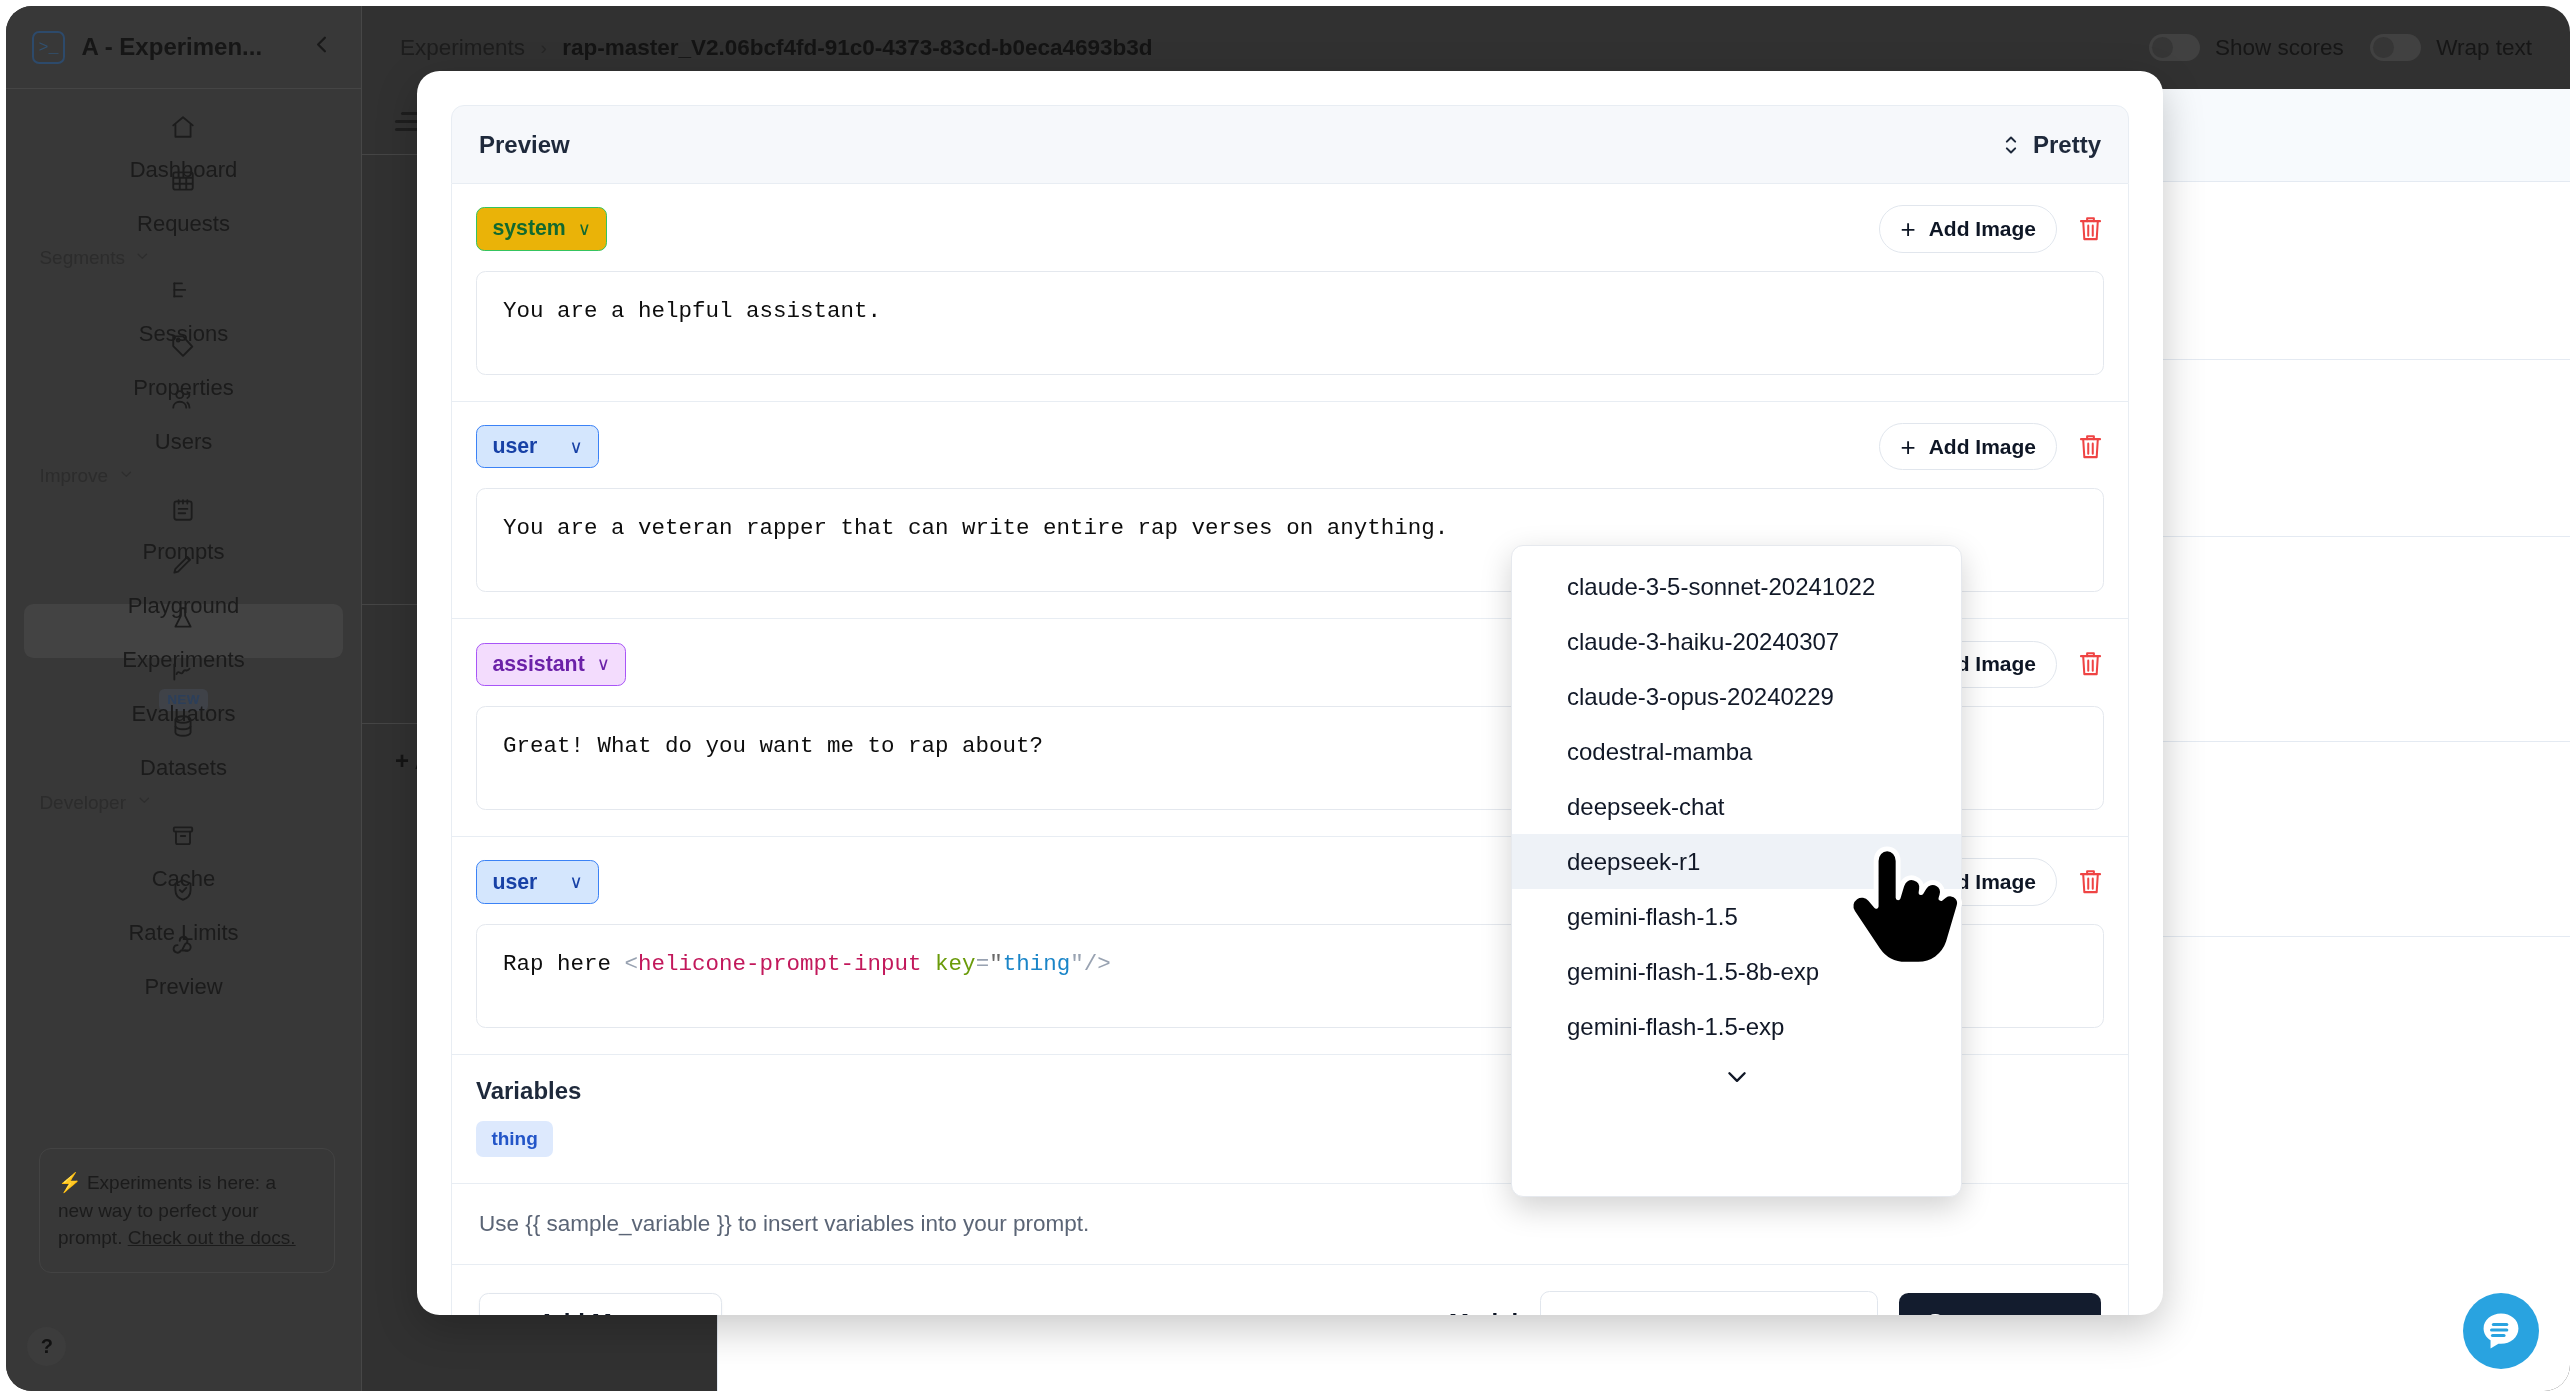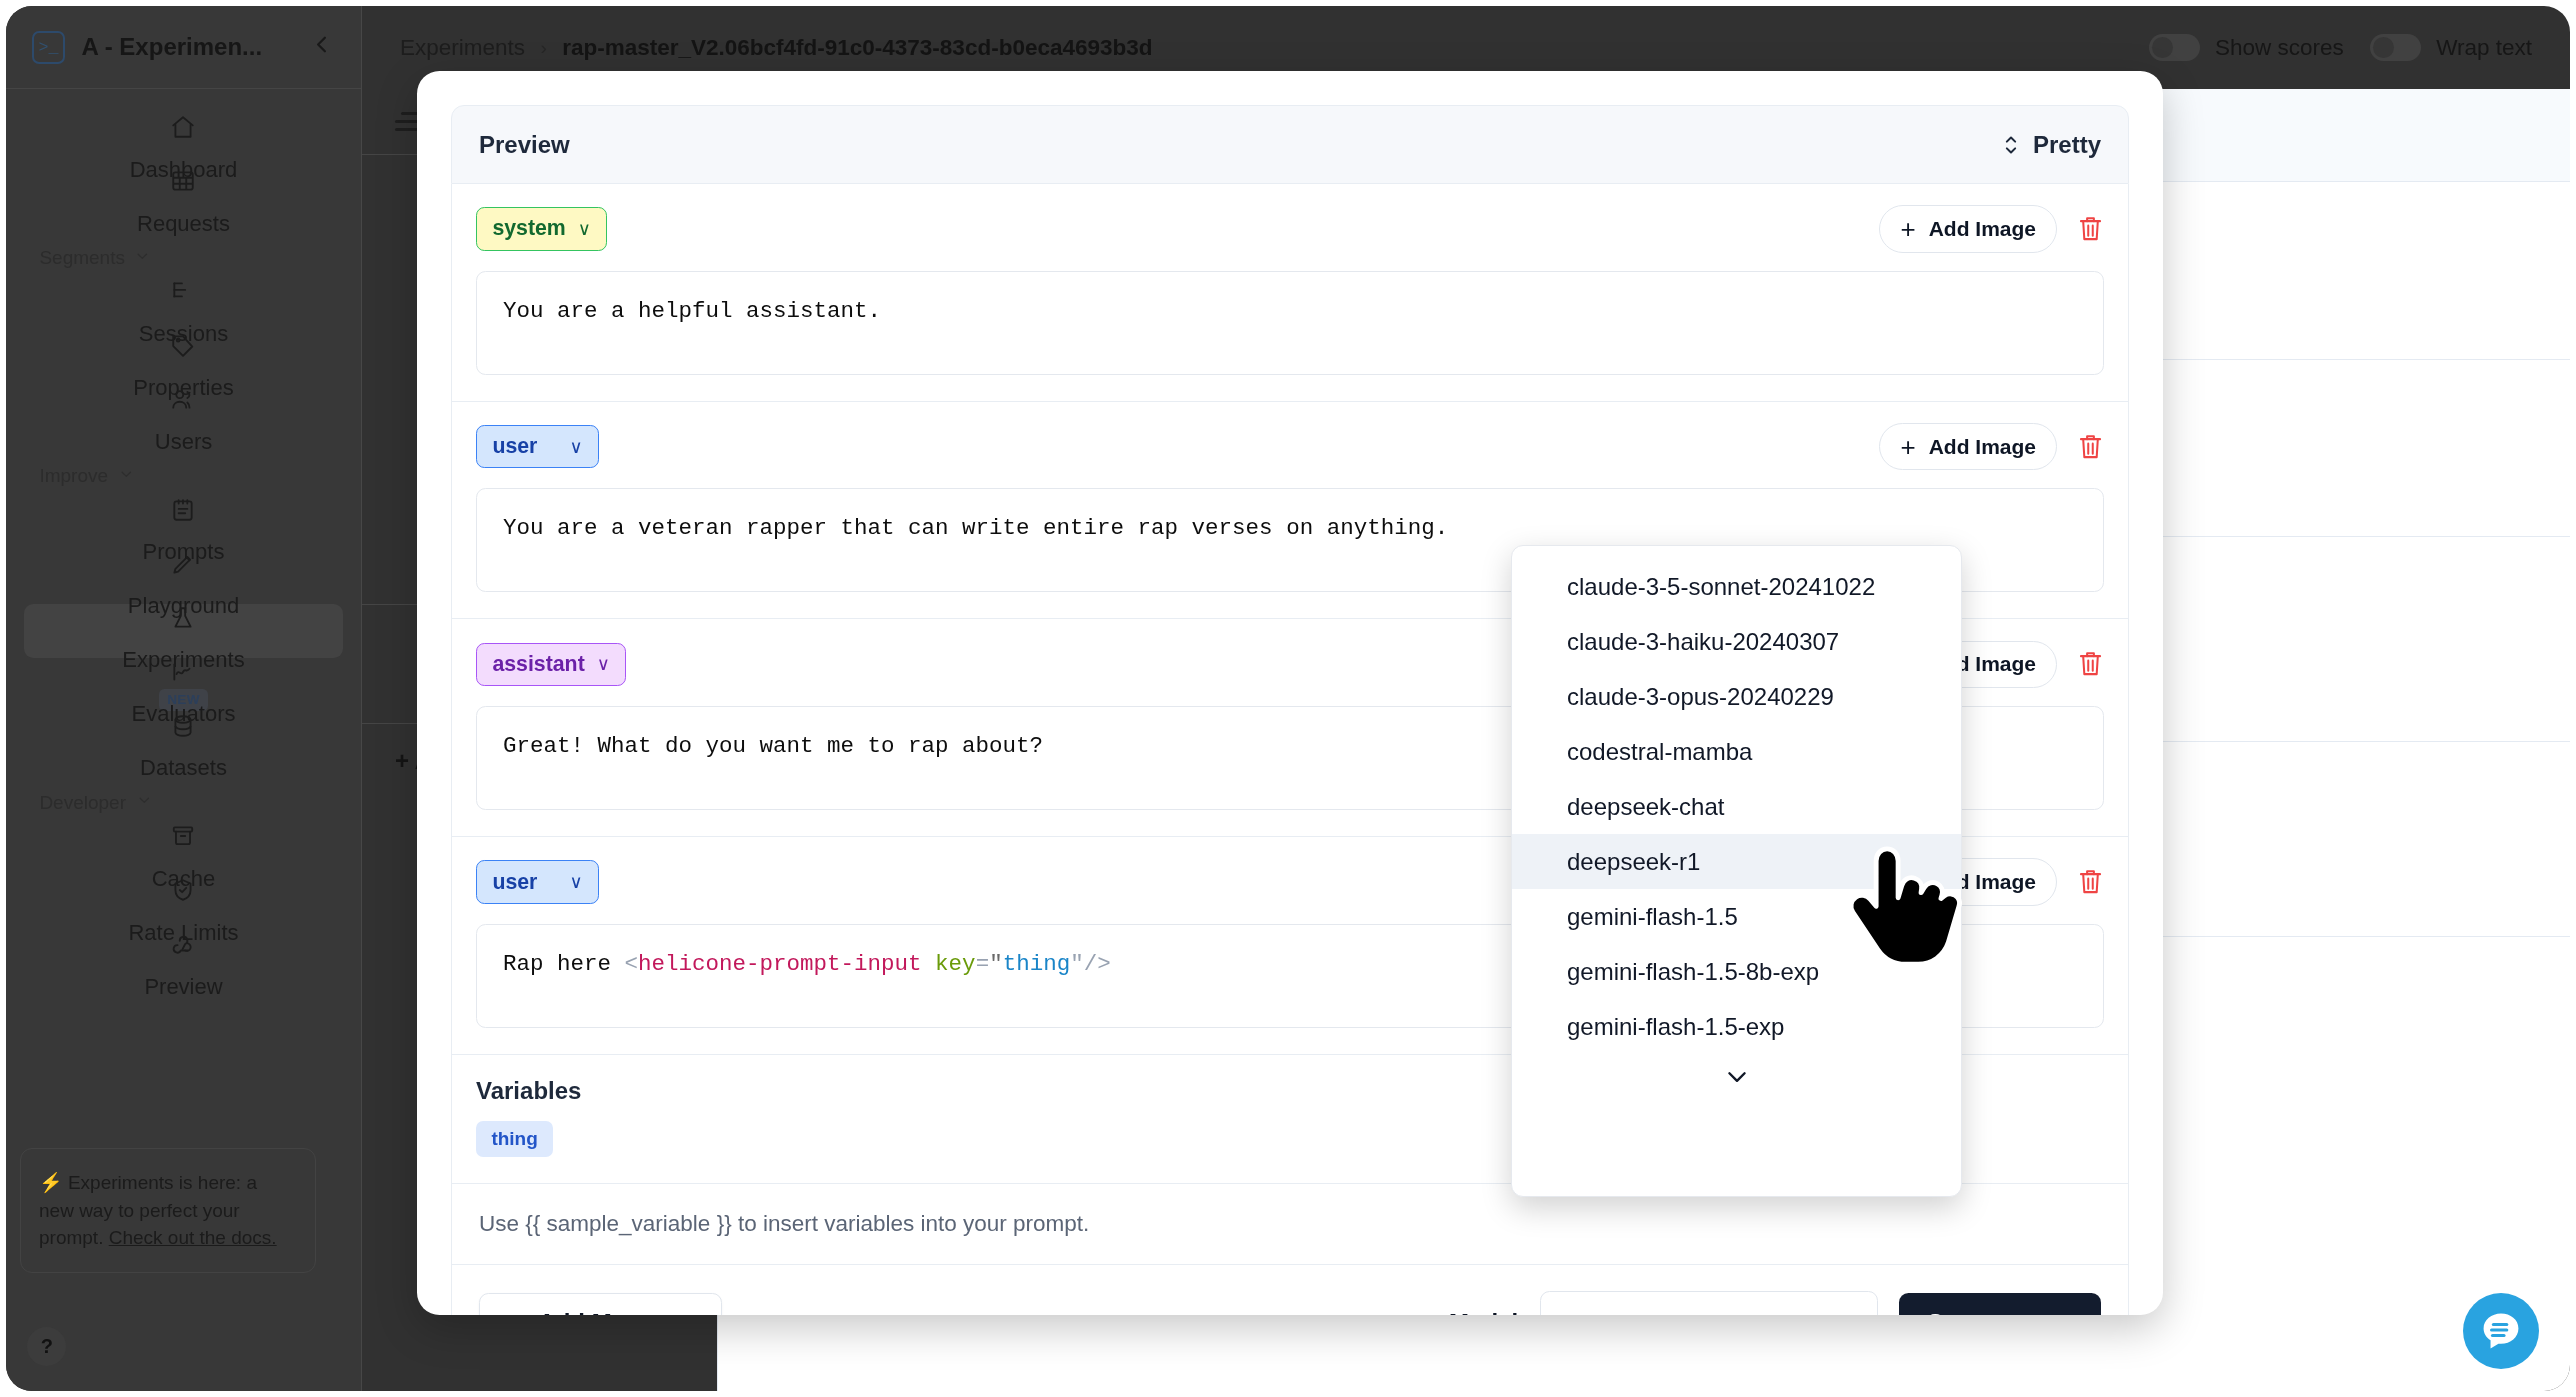--- a/index.html
+++ b/index.html
@@ -80,21 +80,21 @@
     padding: 3.6px 8.3px; border-radius: 5.3px;
     letter-spacing: 0.3px;
   }
   .sb-group {
     display: flex; align-items: center; gap: 9.5px;
     padding: 26px 15.4px 8.3px 15.4px;
     color: #2c2c2c; font-size: 19px;
   }
   .sb-group .chev { font-size: 15.4px; opacity: .85; }
   .sb-callout {
-    position: absolute; left: 14px; bottom: 118px;
+    position: absolute; left: 33px; bottom: 118px;
     width: 296px;
     border: 1.2px solid #434343;
     border-radius: 12px;
     padding: 20px 18px;
     color: #1b1b1b; font-size: 19px; line-height: 1.45;
   }
   .sb-callout .bolt { color: #6d6328; }
   .sb-callout a {
     color: #1b1b1b; text-decoration: underline;
   }
@@ -215,21 +215,21 @@
     margin-bottom: 18px;
   }
   .role {
     display: inline-flex; align-items: center; gap: 12px;
     padding: 8.3px 15.4px;
     border-radius: 8.3px;
     font-size: 21.3px; font-weight: 600;
     font-family: "Liberation Sans", sans-serif;
   }
   .role .cv { font-size: 18px; font-weight: 400; }
-  .role.system { background: #fef9c3; border: 1.8px solid #34c460; color: #12692f; }
+  .role.system { background: #eab308; border: 1.8px solid #34c460; color: #12692f; }
   .role.user { background: #d4e6fd; border: 1.8px solid #3b82f6; color: #1741a6; gap: 32px; }
   .role.assistant { background: #f3dcfd; border: 1.8px solid #a855f7; color: #6b21a8; }
   .msg-actions { margin-left: auto; display: flex; align-items: center; gap: 20px; }
   .btn-addimg {
     display: inline-flex; align-items: center; gap: 13px;
     padding: 10.7px 20px;
     border: 1.2px solid #e1e6ed; border-radius: 592px;
     background: #fff; color: #0e1625;
     font-size: 21px; font-weight: 600;
   }

